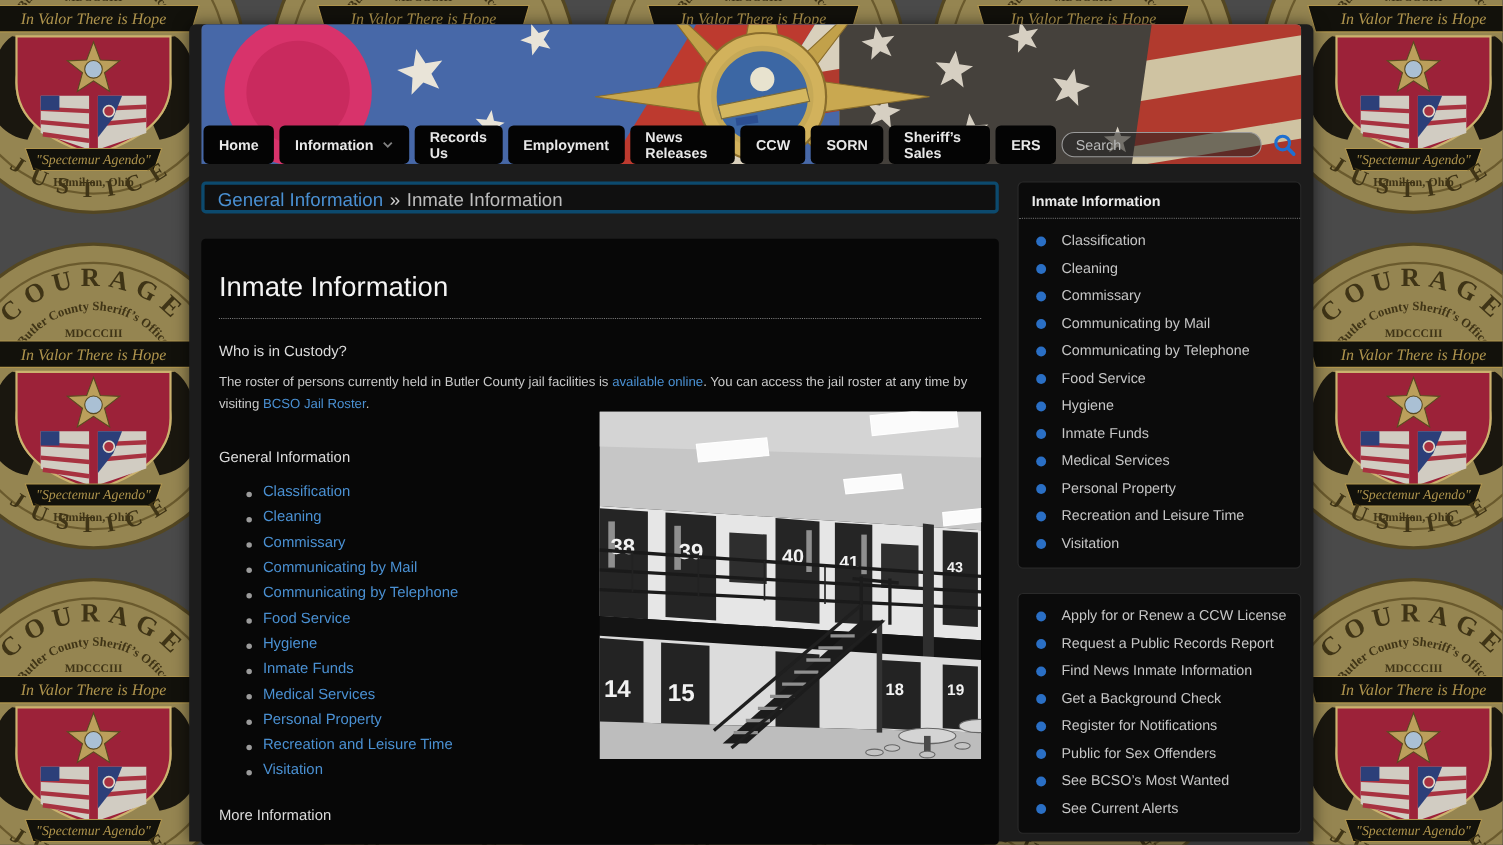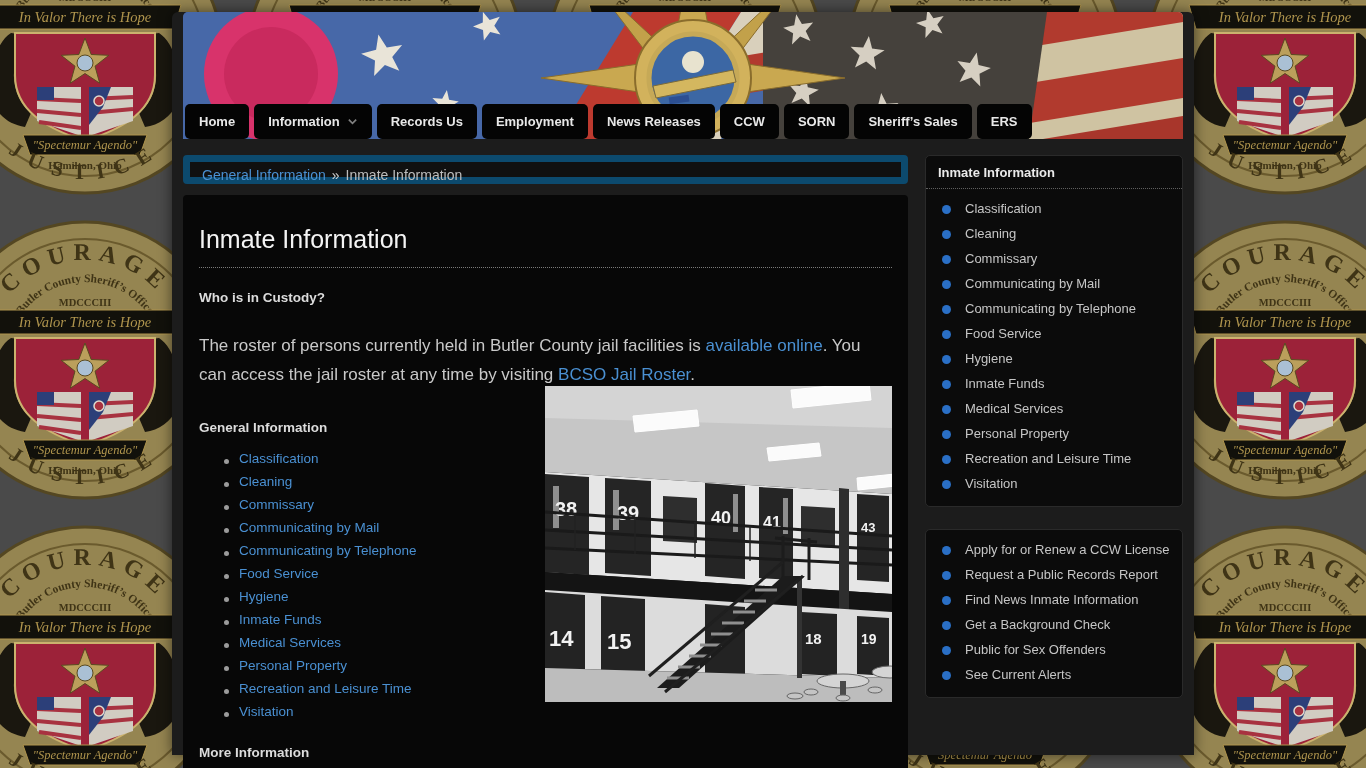--- a/index.html
+++ b/index.html
@@ -5,21 +5,21 @@
   * { margin:0; padding:0; box-sizing:border-box; }
   html,body { width:1366px; height:768px; overflow:hidden; background:#4a4a4a;
               font-family:"Liberation Sans", sans-serif; }
 
   
   #bg-layer { position:absolute; inset:0; overflow:hidden; opacity:.92; }
   .crest-instance { position:absolute; width:280px; height:280px; }
   #crest-defs { position:absolute; width:0; height:0; }
 
   
-  .site { position:absolute; left:172px; top:12px; width:1022px; height:743px;
+  .site { position:absolute; left:172px; top:22px; width:1022px; height:743px;
           background:#1c1c1c; border-radius:6px 6px 0 0; padding:0 11px;
           box-shadow:0 0 14px rgba(0,0,0,.55); }
 
   
   .banner { position:relative; width:1000px; height:127px; border-radius:5px 5px 0 0;
             overflow:hidden; background:#3a3a3a; }
   .banner-art { position:absolute; inset:0; width:100%; height:100%; }
 
   .navbar { position:absolute; left:0; right:0; bottom:0; height:35px;
             display:flex; align-items:stretch; gap:5px; padding-left:2px; }
@@ -32,31 +32,31 @@
                   background:rgba(35,35,35,.55); color:#ddd; font-size:13px; padding:0 12px;
                   outline:none; }
   .search-input::placeholder { color:#b9b9b9; }
   .search-icon { width:23px; height:23px; cursor:pointer; }
 
   
   .content-row { display:flex; gap:17px; margin-top:16px; }
   .left-col { width:725px; }
   .sidebar  { width:258px; }
 
-  .breadcrumb { height:29px; line-height:27px; background:#101010; border:7px solid #0c4a6e;
-                border-radius:4px; padding:0 12px; font-size:14px; color:#bdbdbd;
-                margin-bottom:11px; white-space:nowrap; }
+  .breadcrumb { height:29px; line-height:27px; background:#101010; border:3px solid #0c4a6e;
+                border-radius:4px; padding:0 12px; font-size:17px; color:#bdbdbd;
+                margin-bottom:23px; white-space:nowrap; }
   .breadcrumb a { color:#4a90d2; text-decoration:none; cursor:pointer; }
   .breadcrumb .sep { margin:0 6px; color:#cfcfcf; }
 
   .main-box { background:#070707; border-radius:4px; padding:16px 16px 20px; min-height:545px; }
   .main-box h1 { font-size:25px; font-weight:400; color:#f4f4f4; margin:14px 0 0;
                  padding-bottom:13px; border-bottom:1px dotted #7a7a7a; }
-  .main-box h3 { font-size:13.5px; font-weight:bold; color:#dcdcdc; margin-top:22px; }
-  .main-box p  { font-size:17px; color:#c9c9c9; line-height:1.7; margin-top:27px; }
+  .main-box h3 { font-size:13.5px; font-weight:normal; color:#dcdcdc; margin-top:22px; }
+  .main-box p  { font-size:12px; color:#c9c9c9; line-height:1.7; margin-top:10px; }
   .main-box a  { color:#4a90d2; text-decoration:none; cursor:pointer; }
 
   .two-col { display:flex; margin-top:8px; }
   .link-list { flex:1; list-style:none; padding:12px 0 0 40px; }
   .link-list li { position:relative; padding:4px 0; font-size:13.5px; }
   .link-list li::before { content:""; position:absolute; left:-15px; top:12px; width:5px; height:5px;
                           border-radius:50%; background:#9b9b9b; }
   .photo-wrap { width:347px; height:316px; flex:0 0 347px; margin-top:-12px; }
 
   
@@ -244,20 +244,27 @@
         </a>
       <a class="nav-item">
           <span>SORN</span>
         </a>
       <a class="nav-item">
           <span>Sheriff’s Sales</span>
         </a>
       <a class="nav-item">
           <span>ERS</span>
         </a>
+      <div class="search-wrap">
+        <input class="search-input" type="text" placeholder="Search" style="">
+        <svg class="search-icon" viewBox="0 0 24 24">
+          <circle cx="10.5" cy="10.5" r="6.5" fill="none" stroke="#1f6fd0" stroke-width="3"></circle>
+          <line x1="15.5" y1="15.5" x2="21" y2="21" stroke="#1f6fd0" stroke-width="3.4" stroke-linecap="round"></line>
+        </svg>
+      </div>
     </nav>
   </div>
 
   <div class="content-row">
     <div class="left-col">
       <div class="breadcrumb">
         <a>General Information</a><span class="sep">»</span><span>Inmate Information</span>
       </div>
 
       <div class="main-box">
@@ -412,20 +419,22 @@
           <li>Visitation</li>
         </ul>
       </div>
 
       <div class="side-box">
         <ul class="side-list">
           <li>Apply for or Renew a CCW License</li>
           <li>Request a Public Records Report</li>
           <li>Find News Inmate Information</li>
           <li>Get a Background Check</li>
+          <li>Register for Notifications</li>
           <li>Public for Sex Offenders</li>
+          <li>See BCSO’s Most Wanted</li>
           <li>See Current Alerts</li>
         </ul>
       </div>
 
     </div>
   </div>
 </div>
 
 </body></html>

